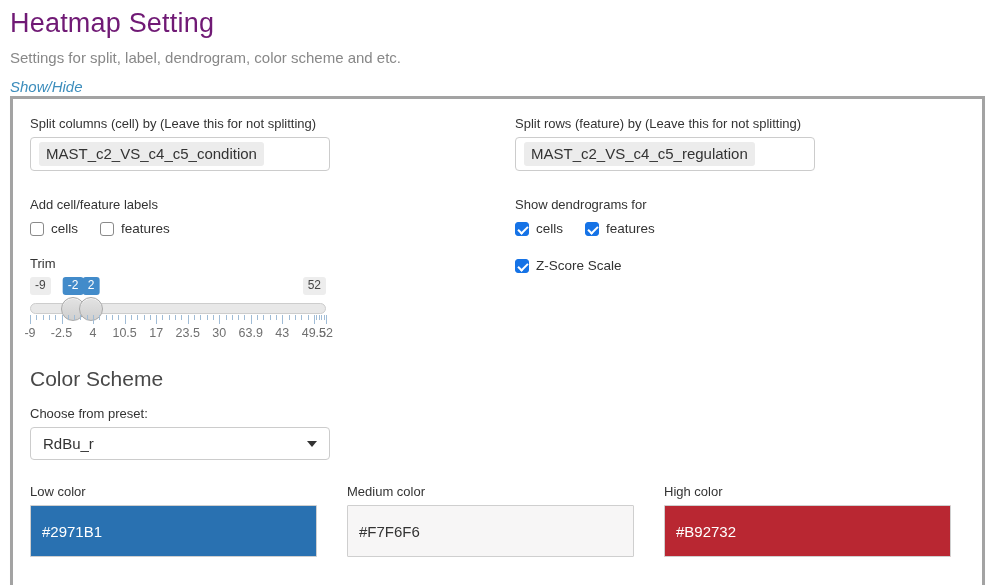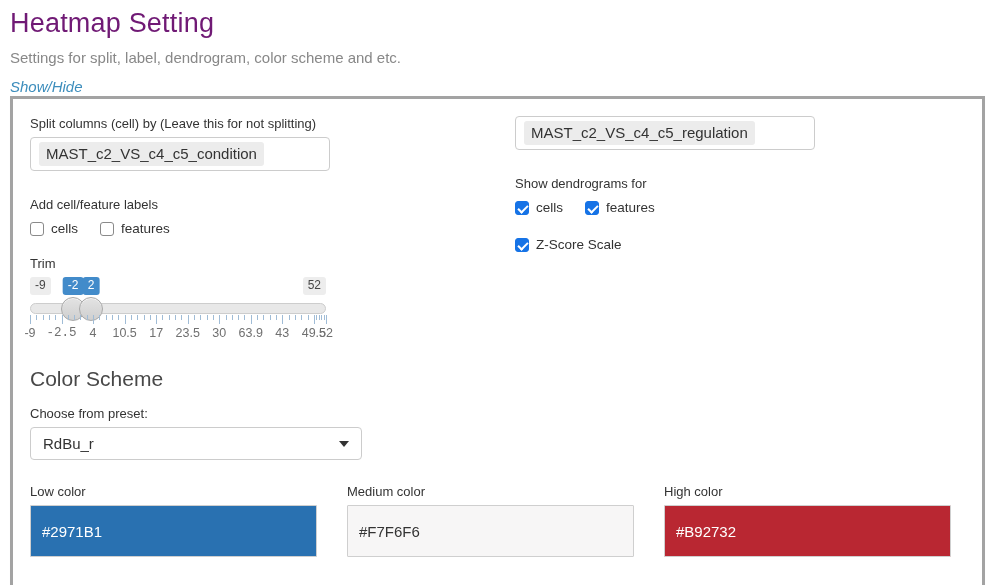--- a/index.html
+++ b/index.html
@@ -86,21 +86,21 @@
   .irs-tick.minor { height: 5px; }
   .irs-tick.major { height: 9px; }
   .irs-grid-label {
     position: absolute; top: 11px; transform: translateX(-50%);
     font-size: 12.5px; color: #707070; white-space: nowrap;
   }
   
   .scheme-title { font-size: 21px; font-weight: 400; color: #484848; margin-top: 24px; }
   .preset-label { font-size: 13px; color: #333; margin-top: 15px; margin-bottom: 6px; }
   .select-box {
-    width: 332px; height: 33px;
+    width: 300px; height: 33px;
     border: 1px solid #ccc; border-radius: 4px;
     background: #fff;
     display: flex; align-items: center; justify-content: space-between;
     padding: 0 12px; cursor: pointer;
   }
   .select-value { font-size: 15px; color: #333; }
   .caret-down {
     width: 0; height: 0;
     border-left: 5px solid transparent; border-right: 5px solid transparent;
     border-top: 6px solid #333;
@@ -154,21 +154,21 @@
           <span class="irs-handle" id="handle-from" style="left: 43.2131px;"></span>
           <span class="irs-handle" id="handle-to" style="left: 61.0492px;"></span>
           <div class="irs-grid" id="trim-grid">
               <span class="irs-tick major" style="left: 0%;"></span>
               <span class="irs-grid-label" style="left: 0%;">-9</span>
               <span class="irs-tick minor" style="left: 2.13115%;"></span>
               <span class="irs-tick minor" style="left: 4.26229%;"></span>
               <span class="irs-tick minor" style="left: 6.39344%;"></span>
               <span class="irs-tick minor" style="left: 8.52459%;"></span>
               <span class="irs-tick major" style="left: 10.6557%;"></span>
-              <span class="irs-grid-label" style="left: 10.6557%; font-family: Liberation Mono, monospace;">-2.5</span>
+              <span class="irs-grid-label" style="left: 10.6557%;">-2.5</span>
               <span class="irs-tick minor" style="left: 12.7869%;"></span>
               <span class="irs-tick minor" style="left: 14.918%;"></span>
               <span class="irs-tick minor" style="left: 17.0492%;"></span>
               <span class="irs-tick minor" style="left: 19.1803%;"></span>
               <span class="irs-tick major" style="left: 21.3115%;"></span>
               <span class="irs-grid-label" style="left: 21.3115%;">4</span>
               <span class="irs-tick minor" style="left: 23.4426%;"></span>
               <span class="irs-tick minor" style="left: 25.5738%;"></span>
               <span class="irs-tick minor" style="left: 27.7049%;"></span>
               <span class="irs-tick minor" style="left: 29.8361%;"></span>
@@ -215,20 +215,21 @@
               <span class="irs-tick minor" style="left: 98.3607%;"></span>
               <span class="irs-tick minor" style="left: 99.1803%;"></span>
               <span class="irs-tick major" style="left: 100%;"></span>
               <span class="irs-grid-label" style="left: 100%;">52</span>
             </div>
         </div>
       </div>
     </div>
 
     <div>
+      <div class="field-label">Split rows (feature) by (Leave this for not splitting)</div>
       <div class="selectize">
         <span class="token">MAST_c2_VS_c4_c5_regulation</span>
       </div>
 
       <div class="field-label section-gap">Show dendrograms for</div>
       <div class="check-row">
         <span class="check-opt">
           <span class="cb checked"></span>
           <span class="cb-label">cells</span>
         </span>

